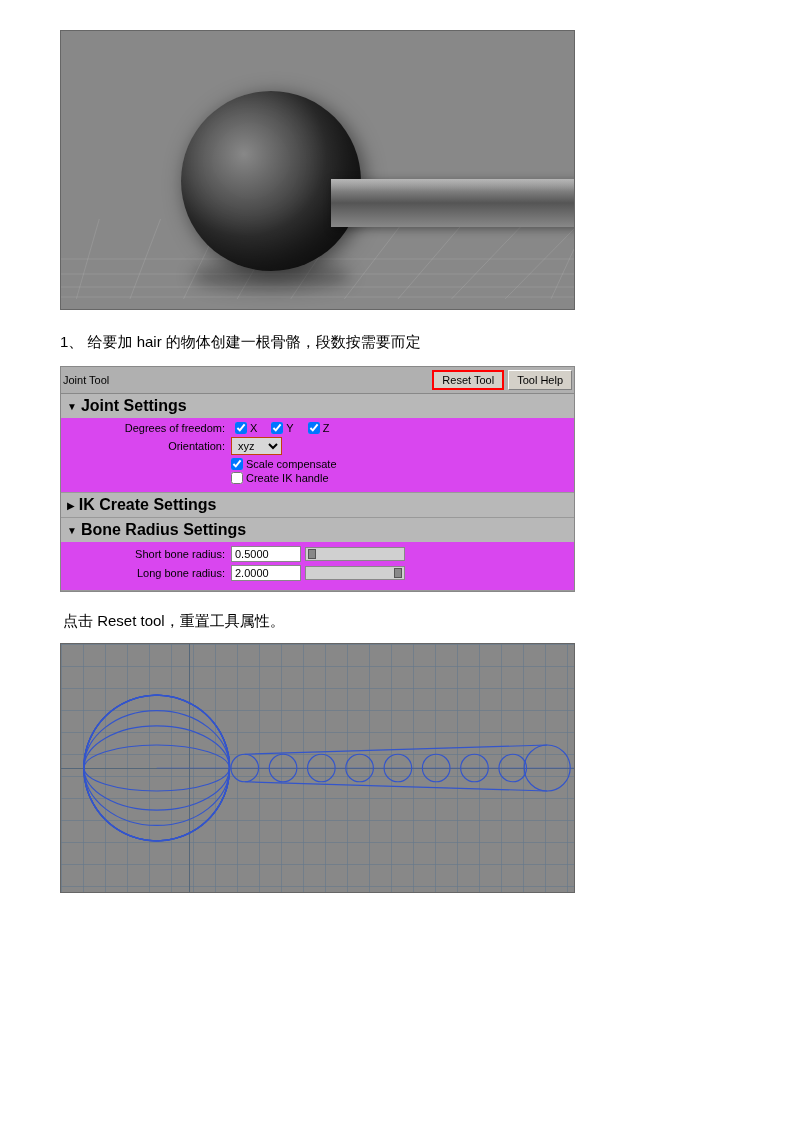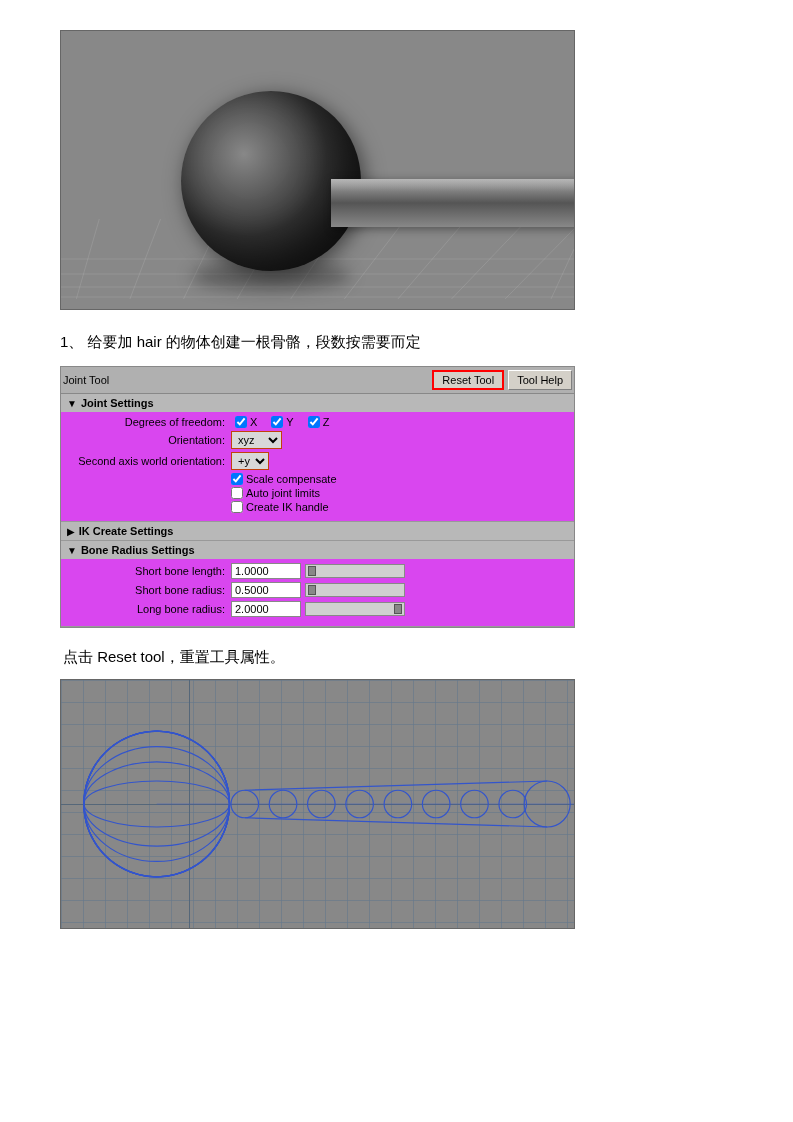--- a/index.html
+++ b/index.html
@@ -123,21 +123,21 @@
       cursor: pointer;
     }
 
     .section-arrow {
       margin-right: 4px;
       font-size: 10px;
     }
 
     .section-title {
       font-weight: bold;
-      font-size: 11px;
+      font-size: 16px;
     }
 
     .section-body {
       padding: 4px 10px 6px 10px;
       background: #d946ef;
     }
 
     .form-row {
       display: flex;
       align-items: center;
@@ -343,45 +343,28 @@
 
         <div class="form-row">
           <span class="form-label">Orientation:</span>
           <select class="form-select">
             <option>xyz</option>
             <option>xzy</option>
             <option>none</option>
           </select>
         </div>
 
-        <div class="form-row">
-          <span class="form-label">Second axis world orientation:</span>
-          <select class="form-select">
-            <option>+y</option>
-            <option>-y</option>
-            <option>+x</option>
-            <option>-x</option>
-            <option>+z</option>
-            <option>-z</option>
-          </select>
-        </div>
 
         <div class="indent-row">
           <label class="checkbox-item">
             <input type="checkbox" checked="" style="">
             <span>Scale compensate</span>
           </label>
         </div>
 
-        <div class="indent-row">
-          <label class="checkbox-item">
-            <input type="checkbox" style="">
-            <span>Auto joint limits</span>
-          </label>
-        </div>
 
         <div class="indent-row">
           <label class="checkbox-item">
             <input type="checkbox" style="">
             <span>Create IK handle</span>
           </label>
         </div>
 
       </div>
     </div>
@@ -393,27 +376,20 @@
       </div>
     </div>
 
     <div class="section">
       <div class="section-header">
         <span class="section-arrow">▼</span>
         <span class="section-title">Bone Radius Settings</span>
       </div>
       <div class="section-body">
 
-        <div class="form-row">
-          <span class="form-label">Short bone length:</span>
-          <input type="text" class="form-input" value="1.0000" style="">
-          <div class="slider-track">
-            <div class="slider-thumb" style="left: 2px;"></div>
-          </div>
-        </div>
 
         <div class="form-row">
           <span class="form-label">Short bone radius:</span>
           <input type="text" class="form-input" value="0.5000" style="">
           <div class="slider-track">
             <div class="slider-thumb" style="left: 2px;"></div>
           </div>
         </div>
 
 

